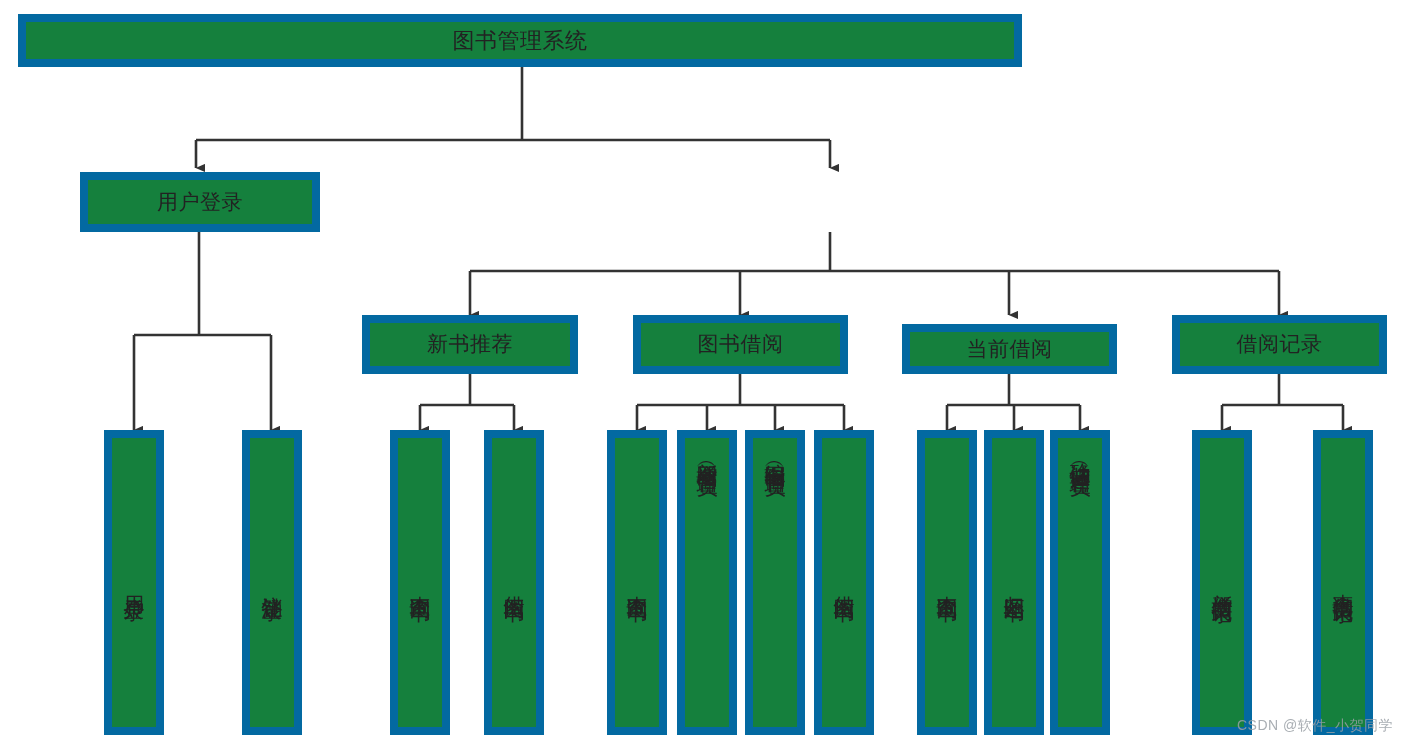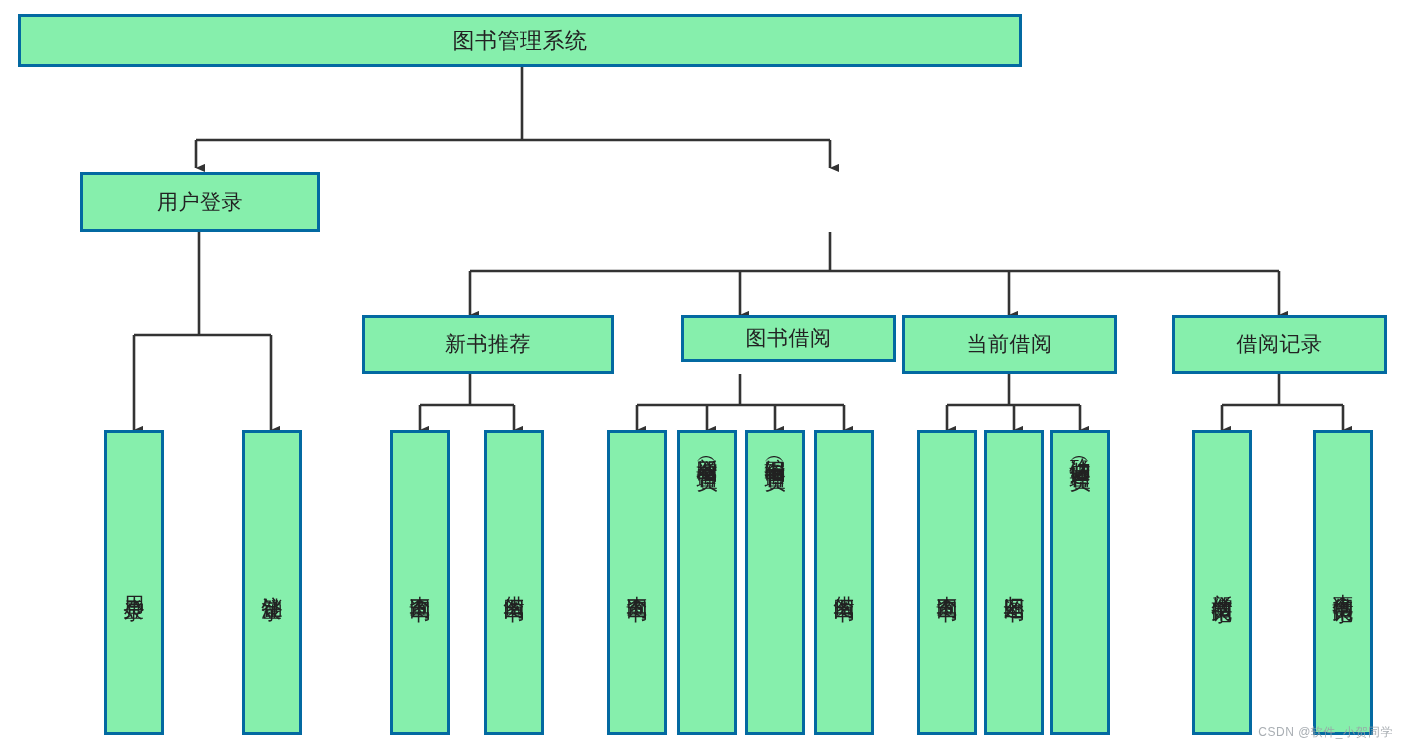--- a/index.html
+++ b/index.html
@@ -22,22 +22,22 @@
     position: absolute;
     left: 0;
     top: 0;
     width: 1405px;
     height: 747px;
     pointer-events: none;
   }
   .node {
     position: absolute;
     box-sizing: border-box;
-    background: #86efac;
-    border: 3px solid #0369a1;
+    background: #15803d;
+    border: 8px solid #0369a1;
     display: flex;
     align-items: center;
     justify-content: center;
     color: #1a1a1a;
   }
   .node-label {
     font-size: 21px;
     line-height: 1.18;
     letter-spacing: 0.5px;
     white-space: nowrap;
@@ -66,22 +66,22 @@
     margin-top: auto;
     margin-bottom: auto;
   }
   .node-leaf.center {
     align-items: center;
     padding-top: 0;
   }
   #watermark {
     position: absolute;
     right: 12px;
-    bottom: 6px;
-    font-size: 12px;
+    bottom: 12px;
+    font-size: 14px;
     color: #9aa0a6;
     opacity: 0.85;
     white-space: nowrap;
     letter-spacing: 0.5px;
   }
 </style>
 </head>
 <body>
 
 <div id="diagram-root">
@@ -137,27 +137,27 @@
   </svg>
 
   <div class="node node-root" style="left:18px; top:14px; width:1004px; height:53px;">
     <span class="node-label">图书管理系统</span>
   </div>
 
   <div class="node node-l2" style="left:80px; top:172px; width:240px; height:60px;">
     <span class="node-label">用户登录</span>
   </div>
 
-  <div class="node node-l3" style="left:362px; top:315px; width:252px; height:59px;">
+  <div class="node node-l3" style="left:362px; top:315px; width:216px; height:59px;">
     <span class="node-label">新书推荐</span>
   </div>
-  <div class="node node-l3" style="left:633px; top:315px; width:215px; height:47px;margin-left:48px;">
+  <div class="node node-l3" style="left:633px; top:315px; width:215px; height:59px;">
     <span class="node-label">图书借阅</span>
   </div>
-  <div class="node node-l3" style="left:902px; top:315px; width:215px; height:59px;">
+  <div class="node node-l3" style="left:902px; top:324px; width:215px; height:50px;">
     <span class="node-label">当前借阅</span>
   </div>
   <div class="node node-l3" style="left:1172px; top:315px; width:215px; height:59px;text-align:center;">
     <span class="node-label">借阅记录</span>
   </div>
 
   <div class="node node-leaf center" style="left:104px; top:430px; width:60px; height:305px;">
     <span class="node-label">用户登录</span>
   </div>
   <div class="node node-leaf center" style="left:242px; top:430px; width:60px; height:305px;">

